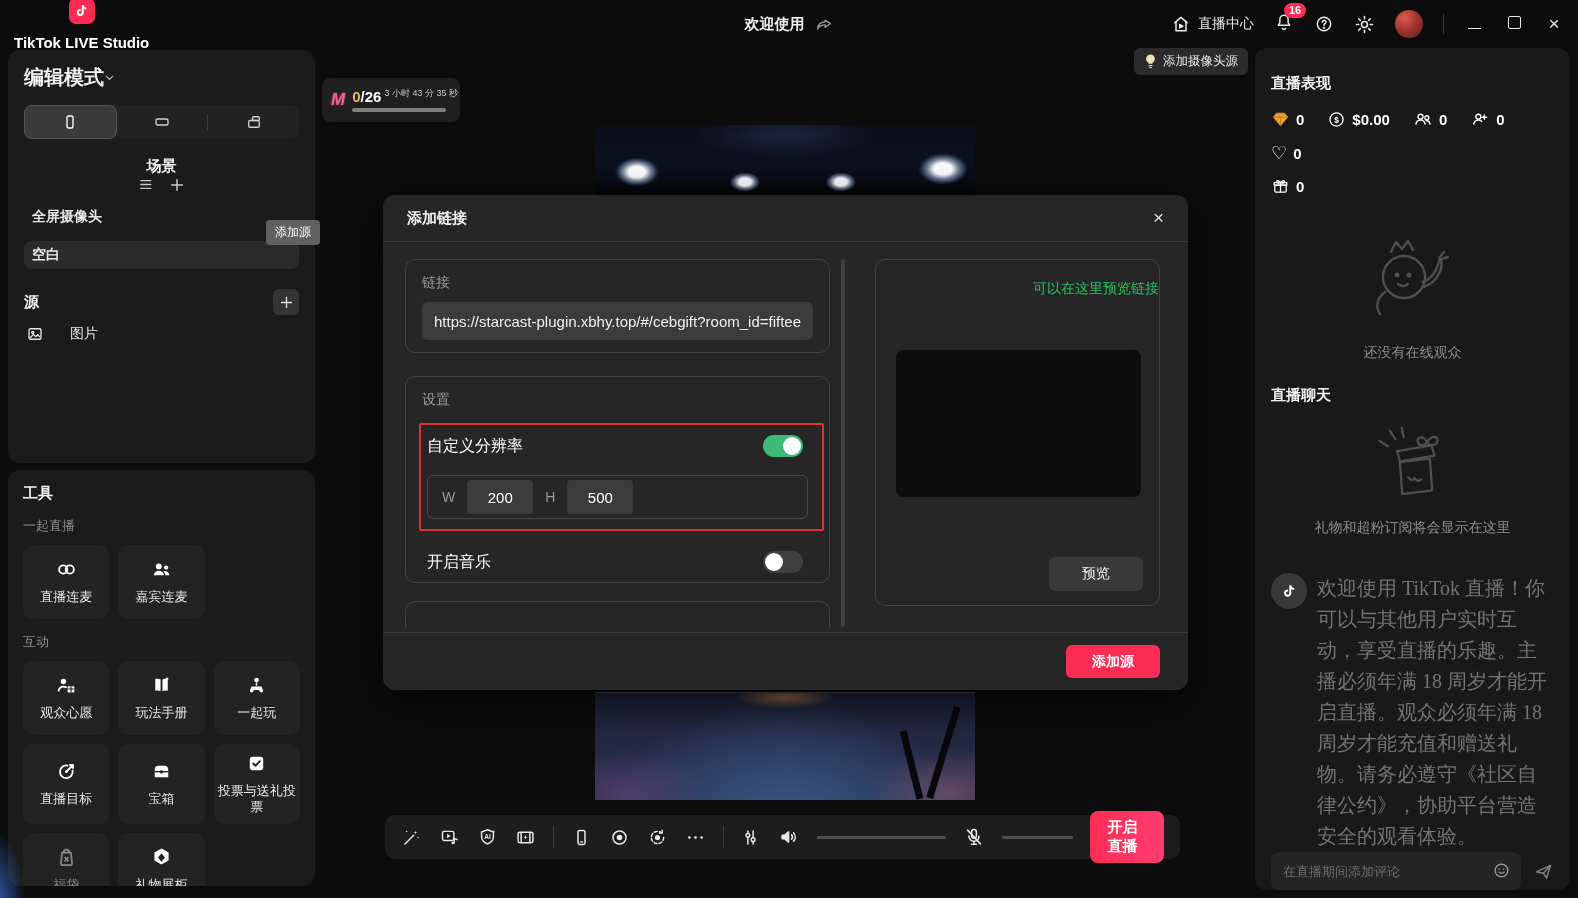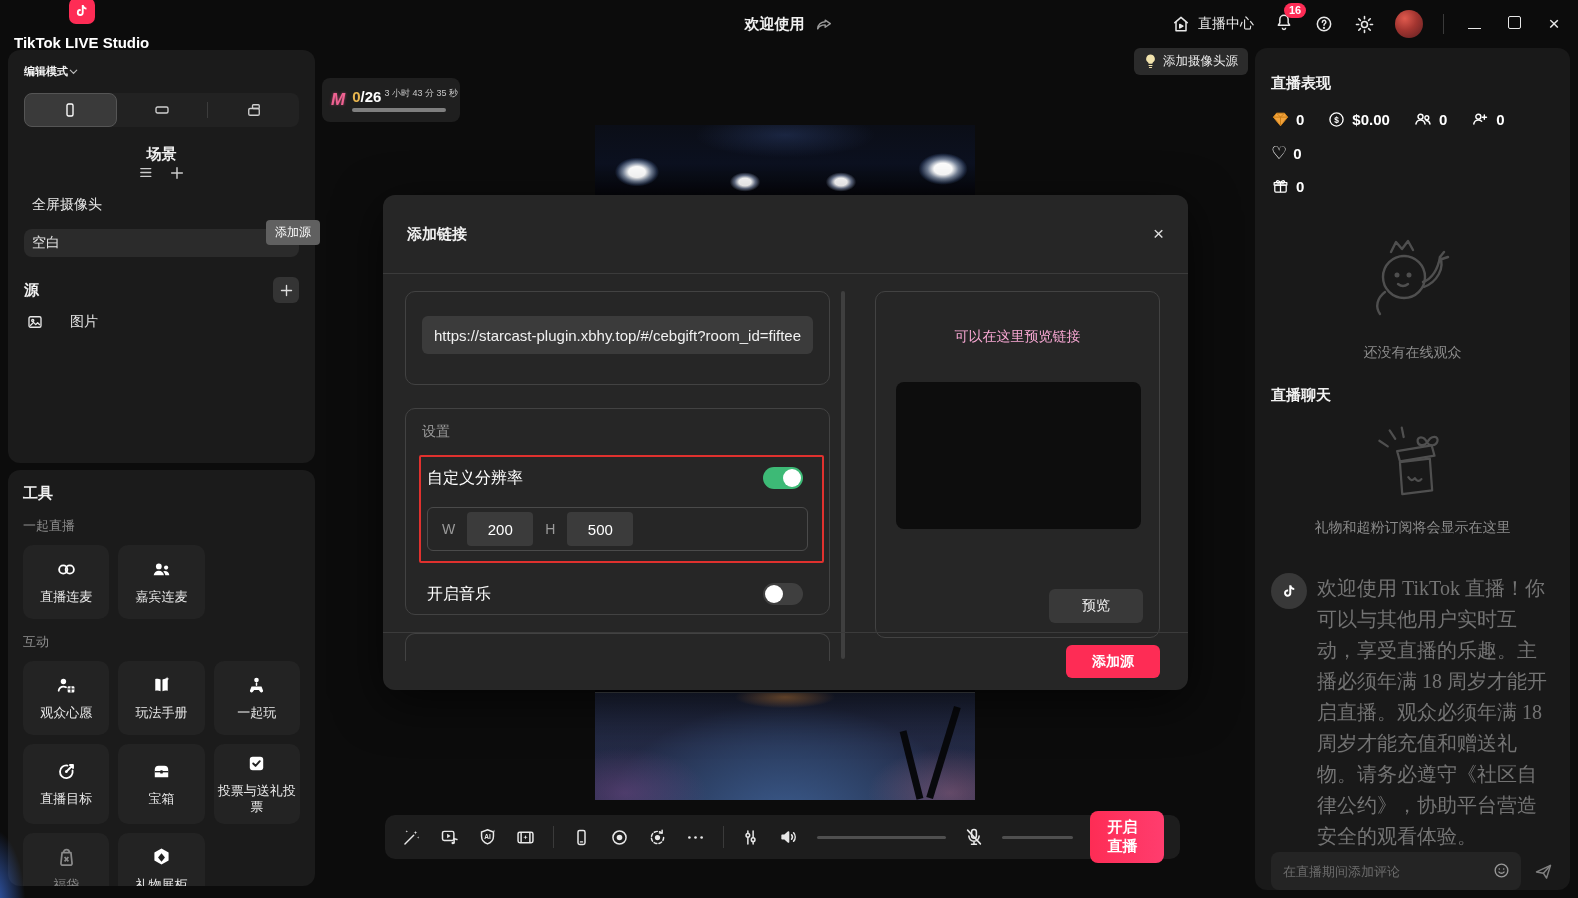--- a/index.html
+++ b/index.html
@@ -22,30 +22,30 @@
          border-radius:9px;padding:1px 5px;line-height:13px;}
   .avatar{width:28px;height:28px;border-radius:50%;
           background:radial-gradient(circle at 35% 30%,#e05a4e 0%,#a33530 45%,#5c1f22 100%);}
   .vsep{width:1px;height:20px;background:#3a3a3a;}
   .winbtn{color:#e8e8e8;font-size:16px;width:20px;text-align:center;}
   .maxbox{width:11px;height:11px;border:1.6px solid #e8e8e8;border-radius:2px;}
   .minbar{width:13px;height:0;border-top:1.8px solid #e8e8e8;}
   
   .panel{position:absolute;background:#1b1b1b;border-radius:12px;box-sizing:border-box;}
   .panel-scenes{left:8px;top:50px;width:307px;height:413px;padding:14px 16px;}
-  .edit-mode{display:flex;align-items:center;gap:0;font-size:11px;font-weight:bold;}
+  .edit-mode{display:flex;align-items:center;gap:0;font-size:20px;font-weight:bold;}
   .chev{color:#bbb;}
   .layout-tabs{margin-top:14px;background:#222;border-radius:8px;display:flex;align-items:center;height:34px;}
   .ltab{flex:1;height:34px;display:flex;align-items:center;justify-content:center;border-radius:8px;color:#cfcfcf;}
   .ltab.sel{background:#3a3a3a;border:1px solid #555;box-sizing:border-box;}
   .ltab-sep{width:1px;height:16px;background:#3c3c3c;}
   .sec-head{margin-top:18px;display:flex;align-items:center;justify-content:space-between;flex-direction:column;}
   .sec-title{font-size:15px;font-weight:bold;}
   .sec-icons{display:flex;align-items:center;gap:14px;color:#ccc;}
-  .scene-item{margin-top:10px;font-size:14px;color:#e6e6e6;padding:5px 8px;border-radius:8px;}
+  .scene-item{margin-top:10px;font-size:14px;color:#e6e6e6;padding:5px 8px;border-radius:8px;font-weight:bold;}
   .scene-item.sel{background:#2b2b2b;}
   .src-head{margin-top:20px;display:flex;align-items:center;justify-content:space-between;}
   .plus-btn{width:26px;height:26px;border-radius:6px;background:#343434;display:flex;align-items:center;justify-content:center;color:#ddd;}
   .src-item{margin-top:10px;display:flex;align-items:center;gap:26px;font-size:14px;color:#e6e6e6;padding-left:2px;}
   .tooltip{position:absolute;left:266px;top:220px;background:#606060;color:#fff;font-size:12px;
            padding:4px 9px;border-radius:4px;z-index:30;}
   .panel-tools{left:8px;top:470px;width:307px;height:416px;padding:14px 15px;overflow:hidden;}
   .tools-title{font-size:15px;font-weight:bold;}
   .group-label{margin-top:14px;font-size:13px;color:#8d8d8d;}
   .cards{margin-top:10px;display:grid;grid-template-columns:repeat(3,1fr);gap:9px;}
@@ -83,21 +83,21 @@
   .t-cur{color:#e9b64f;font-weight:bold;font-size:15px;}
   .t-total{color:#fff;font-weight:bold;font-size:15px;}
   .t-time{color:#c9c9c9;font-size:9px;margin-left:3px;transform:translateY(-3px);white-space:nowrap;}
   .t-track{margin-top:4px;height:4px;border-radius:2px;background:#7f7f7f;width:94px;}
   .cam-tip{position:absolute;right:330px;top:48px;height:27px;background:#2b2b2b;border-radius:6px;
            display:flex;align-items:center;gap:6px;padding:0 10px;font-size:12.5px;color:#ececec;z-index:5;}
   
   .modal{position:absolute;left:383px;top:195px;width:805px;height:495px;background:#262626;border-radius:12px;
          box-shadow:0 12px 48px rgba(0,0,0,.65);z-index:20;box-sizing:border-box;}
   .m-head{height:46px;display:flex;align-items:center;justify-content:space-between;
-          padding:16px 24px;border-bottom:1px solid #3b3b3b;gap:41px;}
+          padding:0 24px;border-bottom:1px solid #3b3b3b;gap:41px;}
   .m-title{font-size:15px;font-weight:bold;}
   .m-close{font-size:19px;color:#ddd;}
   .m-body{position:relative;height:391px;}
   .lcol{position:absolute;left:22px;top:0;width:425px;}
   .mbox{border:1px solid #424242;border-radius:10px;box-sizing:border-box;}
   .box-link{margin-top:17px;height:94px;padding:14px 16px;}
   .mlabel{font-size:14px;color:#9a9a9a;}
   .url-input{margin-top:10px;width:100%;height:38px;background:#3b3b3b;border:none;border-radius:6px;
              color:#f0f0f0;font-size:15px;padding:0 12px;box-sizing:border-box;font-family:inherit;
              overflow:hidden;white-space:nowrap;}
@@ -113,21 +113,21 @@
   .toggle.on{background:#3dba76;}  .toggle.on .knob{right:2px;}
   .toggle.off{background:#3f3f3f;} .toggle.off .knob{left:2px;}
   .wh-box{margin:14px 5px 0;border:1px solid #4a4a4a;border-radius:6px;height:44px;display:flex;
           align-items:center;gap:12px;padding:0 14px;box-sizing:border-box;}
   .wh-l{font-size:14px;color:#9a9a9a;}
   .wh-input{width:62px;height:32px;background:#3b3b3b;border:none;border-radius:4px;color:#fff;
             font-size:15px;text-align:center;font-family:inherit;}
   .box-partial{margin-top:18px;height:28px;border-bottom:none;border-radius:10px 10px 0 0;}
   .m-scrollbar{position:absolute;left:458px;top:17px;width:4px;height:368px;background:#3f3f3f;border-radius:2px;}
   .rcol{position:absolute;right:28px;top:17px;width:285px;height:347px;}
-  .preview-hint{margin-top:36px;text-align:center;font-size:14px;color:#f9a8d4;}
+  .preview-hint{margin-top:20px;text-align:right;font-size:14px;color:#22c55e;}
   .preview-screen{position:absolute;left:20px;top:90px;width:245px;height:147px;background:#0d0d0d;border-radius:8px;}
   .preview-btn{position:absolute;right:16px;bottom:14px;width:94px;height:34px;background:#393939;border-radius:6px;
                display:flex;align-items:center;justify-content:center;font-size:14px;color:#f0f0f0;}
   .m-foot{position:absolute;left:0;right:0;bottom:0;height:58px;border-top:1px solid #3b3b3b;
           display:flex;align-items:center;justify-content:flex-end;padding:0 28px;box-sizing:border-box;}
   .add-btn{width:94px;height:33px;background:#fe2c55;border-radius:6px;display:flex;align-items:center;
            justify-content:center;font-size:14px;font-weight:bold;color:#fff;}
   
   .toolbar{position:absolute;left:385px;top:815px;width:795px;height:44px;background:#1d1d1d;border-radius:10px;
            display:flex;align-items:center;gap:17px;padding:0 16px;box-sizing:border-box;z-index:5;color:#e8e8e8;}
@@ -430,20 +430,21 @@
   </div>
 
   <div class="modal">
     <div class="m-head">
       <span class="m-title">添加链接</span>
       <span class="m-close">×</span>
     </div>
     <div class="m-body">
       <div class="lcol">
         <div class="mbox box-link">
+          <div class="mlabel">链接</div>
           <input class="url-input" type="text" value="https://starcast-plugin.xbhy.top/#/cebgift?room_id=fifteen" style="">
         </div>
         <div class="mbox box-settings">
           <div class="mlabel">设置</div>
           <div class="red-overlay"></div>
           <div class="srow row-res">
             <span class="sl">自定义分辨率</span>
             <span class="toggle on">
                 <span class="knob"></span>
               </span>

